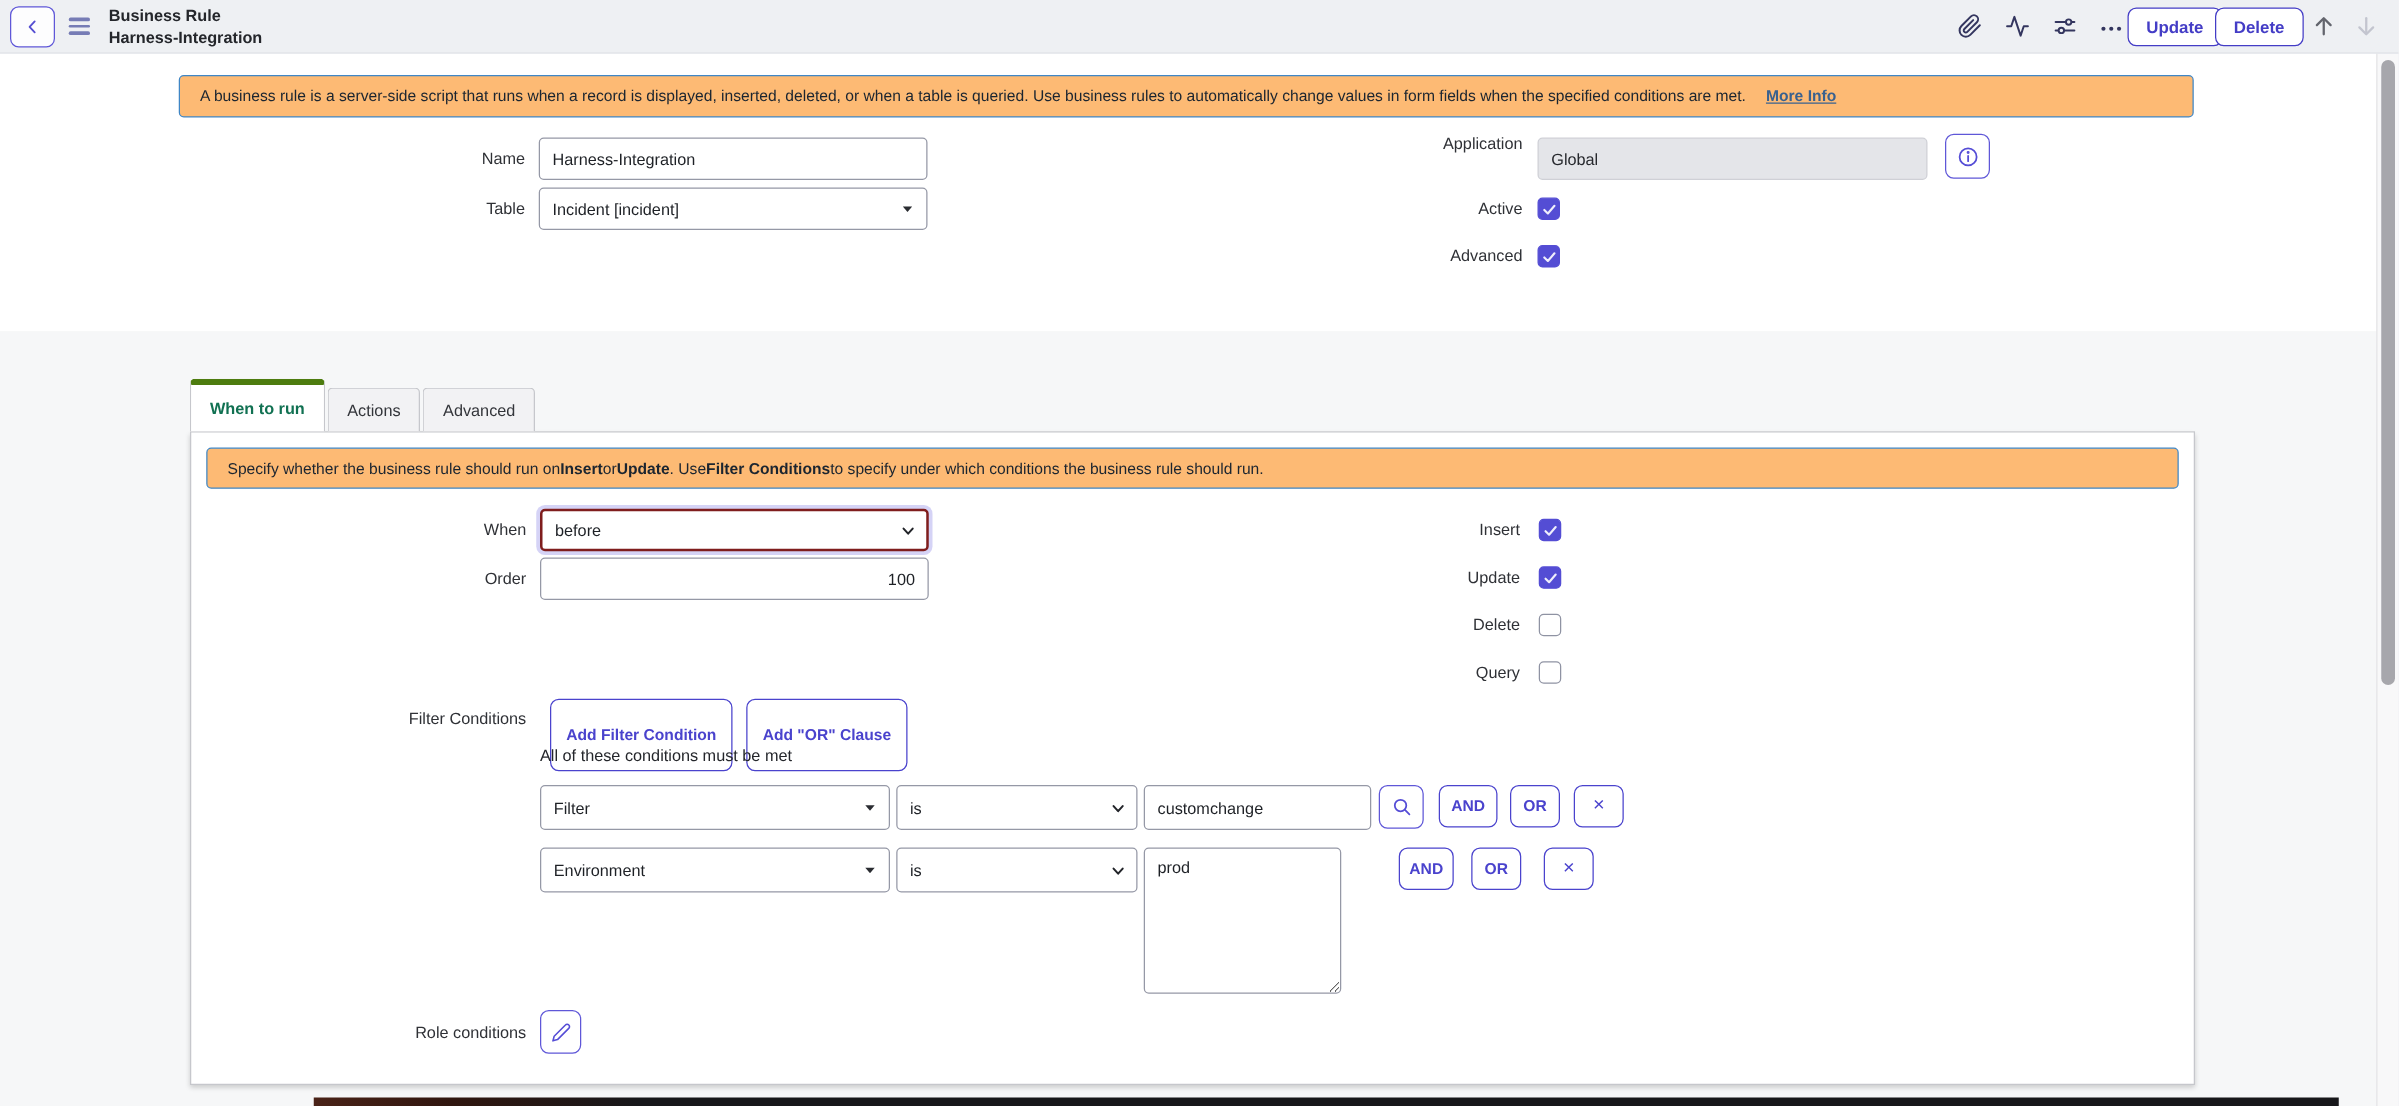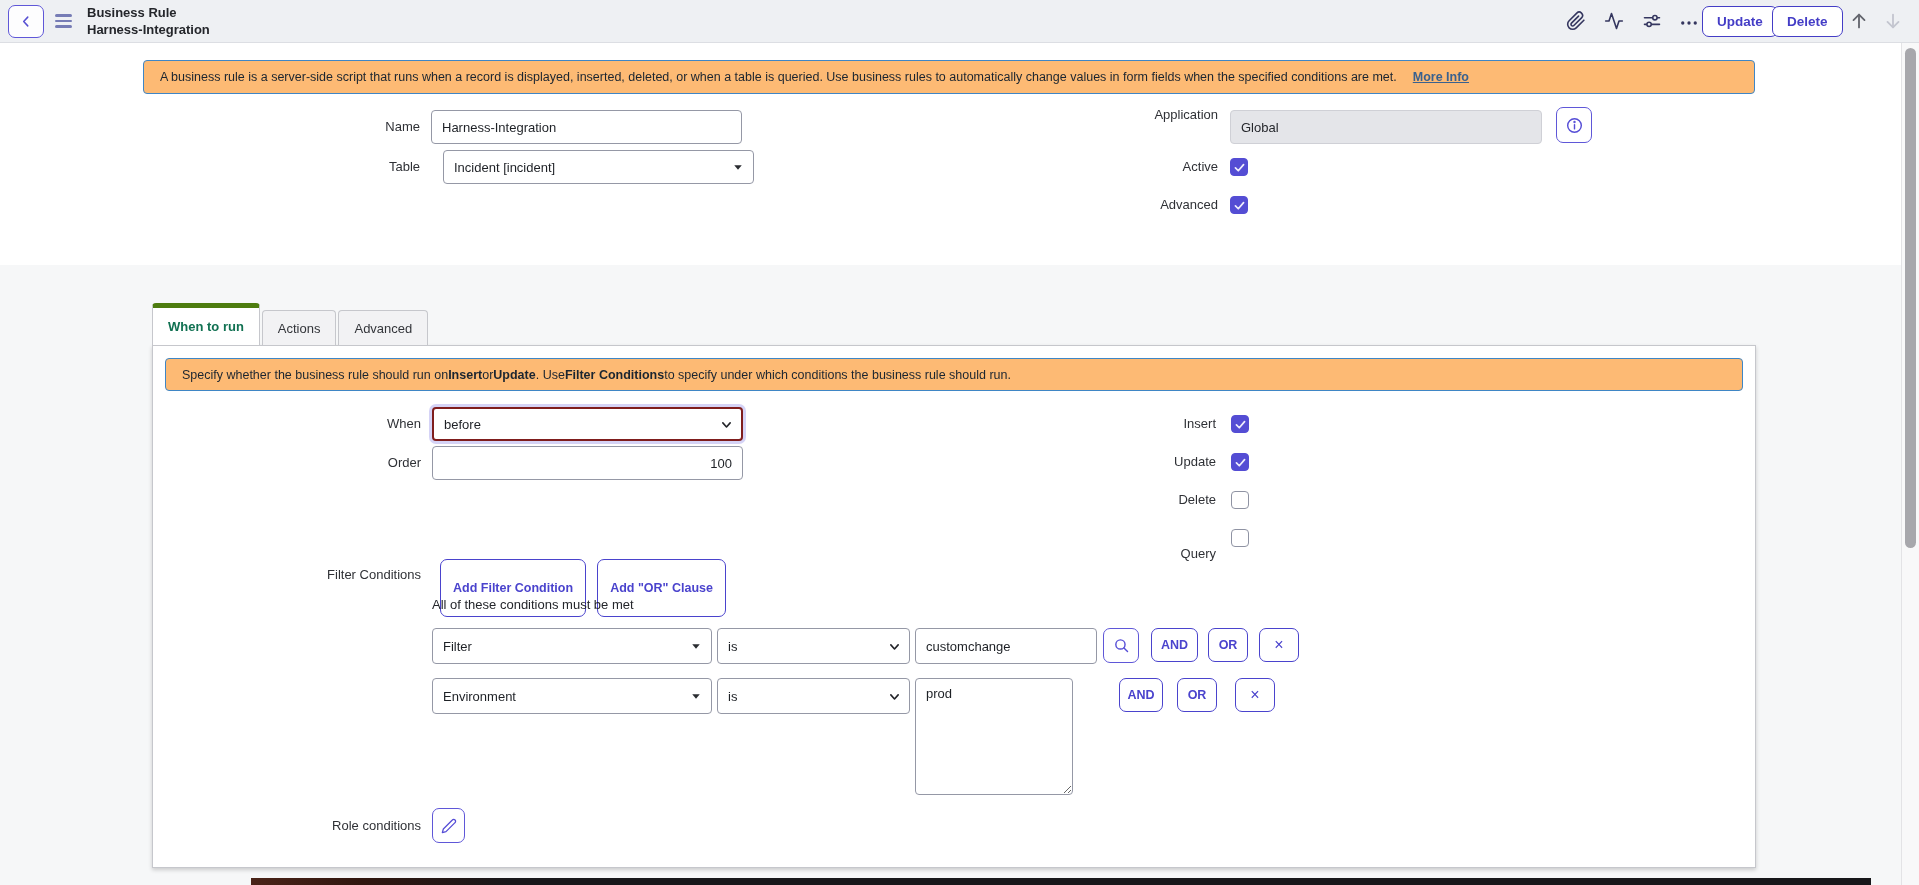--- a/index.html
+++ b/index.html
@@ -133,21 +133,21 @@
 
   <div class="abs banner" style="left:143px;top:60px;width:1612px;height:34px;">
     <span>A business rule is a server-side script that runs when a record is displayed, inserted, deleted, or when a table is queried. Use business rules to automatically change values in form fields when the specified conditions are met.</span>
     <span class="more-info">More Info</span>
   </div>
 
   <div class="abs label" style="left:150px;top:110px;width:270px;line-height:34px;">Name</div>
   <input class="abs tbox" style="left: 431px; top: 110px; width: 311px;" value="Harness-Integration">
 
   <div class="abs label" style="left:150px;top:150px;width:270px;line-height:34px;">Table</div>
-  <div class="abs fselect" style="left:431px;top:150px;width:311px;margin-left:12px;">
+  <div class="abs fselect" style="left:431px;top:150px;width:311px;">
     <span>Incident [incident]</span>
     <span class="caret">
       <svg width="12" height="12" viewBox="0 0 16 16" fill="#2a2c31">
           <path d="M3 5.5 L13 5.5 L8 11.5 Z"></path>
         </svg>
     </span>
   </div>
 
   <div class="abs label" style="left:948px;top:98px;width:270px;line-height:34px;">Application</div>
   <input class="abs tbox readonly" style="left: 1230px; top: 110px; width: 312px;" readonly="" value="Global">
@@ -215,21 +215,21 @@
     <div class="abs label" style="left:795px;top:107px;width:268px;line-height:18px;">Update</div>
     <div class="abs chk checked" style="left:1078px;top:107px;">
       <svg width="13" height="13" viewBox="0 0 16 16" fill="none" stroke="#efeefc" stroke-width="2.1" stroke-linecap="round" stroke-linejoin="round">
           <polyline points="3 8.5 6.5 12 13 4.5"></polyline>
         </svg>
     </div>
     <div class="abs label" style="left:795px;top:145px;width:268px;line-height:18px;">Delete</div>
     <div class="abs chk" style="left:1078px;top:145px;">
       
     </div>
-    <div class="abs label" style="left:795px;top:183px;width:268px;line-height:18px;margin-top:16px;">Query</div>
+    <div class="abs label" style="left:795px;top:183px;width:268px;line-height:18px;">Query</div>
     <div class="abs chk" style="left:1078px;top:183px;">
       
     </div>
 
     <div class="abs label" style="left:0;top:213px;width:268px;line-height:32px;">Filter Conditions</div>
     <div class="abs" style="left:287px;top:213px;display:flex;gap:11px;">
       <div class="btn-outline">Add Filter Condition</div>
       <div class="btn-outline">Add "OR" Clause</div>
     </div>
     <div class="abs" style="left:279px;top:251px;font-size:13px;color:#24262b;">All of these conditions must be met</div>

